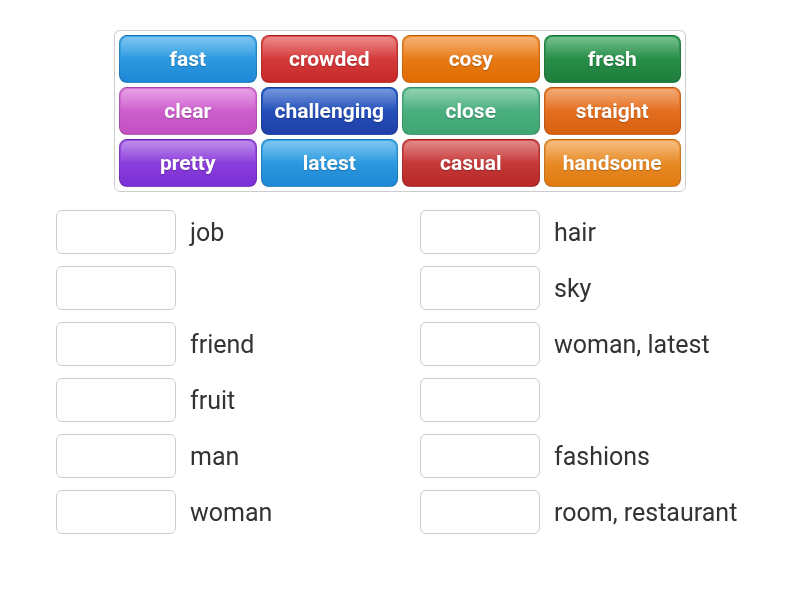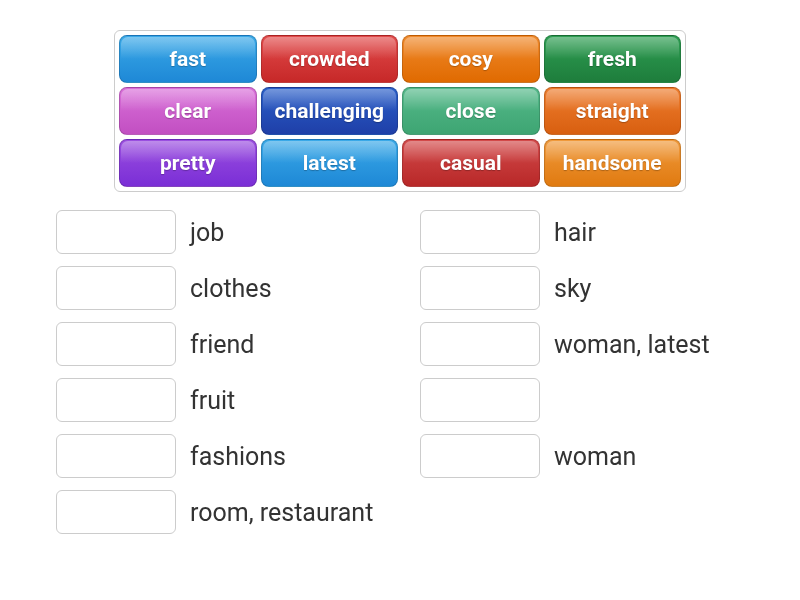--- a/index.html
+++ b/index.html
@@ -132,21 +132,20 @@
     <div class="dropzone"></div>
     <span class="label">job</span>
   </div>
   <div class="answer-row">
     <div class="dropzone"></div>
     <span class="label">hair</span>
   </div>
 
   <div class="answer-row">
     <div class="dropzone"></div>
-    <span class="label">clothes</span>
   </div>
   <div class="answer-row">
     <div class="dropzone"></div>
     <span class="label">sky</span>
   </div>
 
   <div class="answer-row">
     <div class="dropzone"></div>
     <span class="label">friend</span>
   </div>
@@ -158,20 +157,24 @@
   <div class="answer-row">
     <div class="dropzone"></div>
     <span class="label">fruit</span>
   </div>
   <div class="answer-row">
     <div class="dropzone"></div>
   </div>
 
   <div class="answer-row">
     <div class="dropzone"></div>
+    <span class="label">man</span>
+  </div>
+  <div class="answer-row">
+    <div class="dropzone"></div>
     <span class="label">fashions</span>
   </div>
 
   <div class="answer-row">
     <div class="dropzone"></div>
     <span class="label">woman</span>
   </div>
   <div class="answer-row">
     <div class="dropzone"></div>
     <span class="label">room, restaurant</span>

